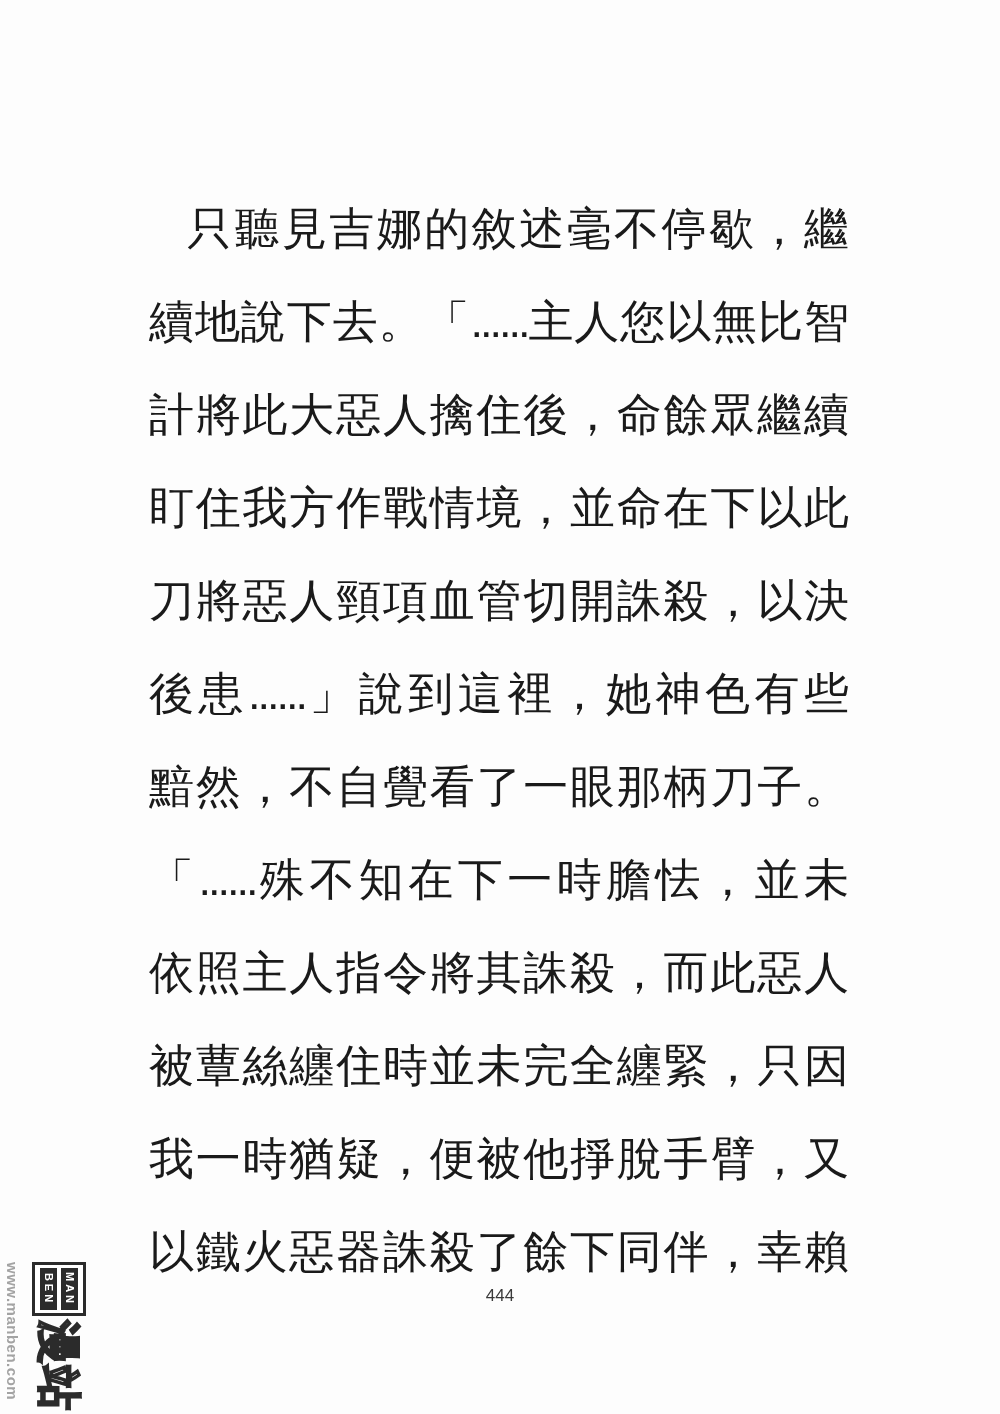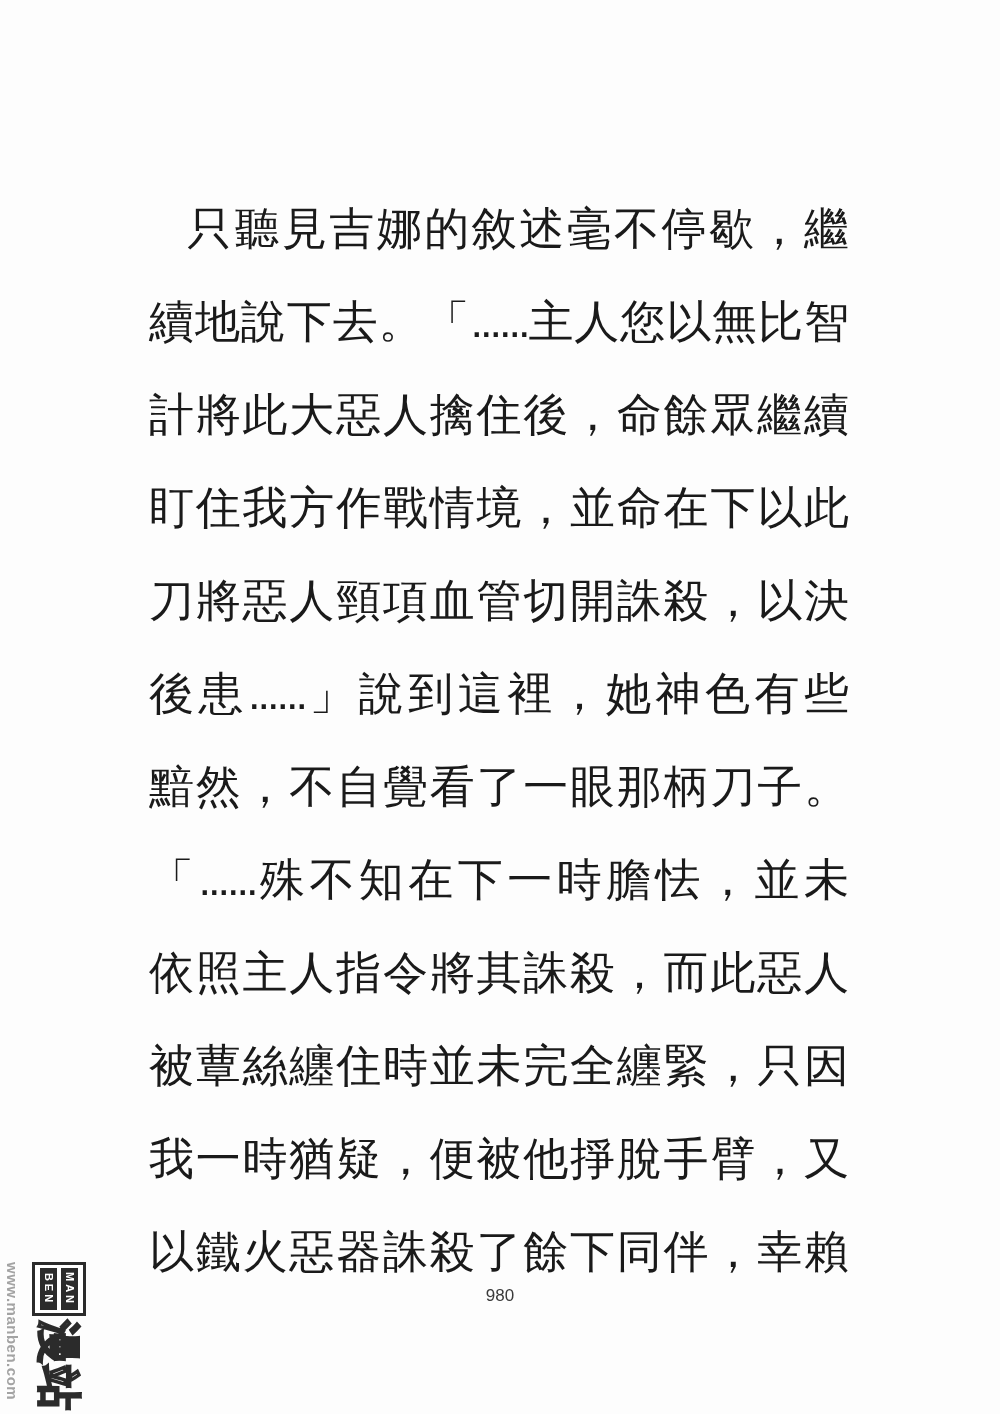--- a/index.html
+++ b/index.html
@@ -318,21 +318,21 @@
         <span class="tok">餘</span>
         <span class="tok">下</span>
         <span class="tok">同</span>
         <span class="tok">伴</span>
         <span class="tok">，</span>
         <span class="tok">幸</span>
         <span class="tok">賴</span>
       </div>
     </div>
 
-  <div class="page-number">980</div>
+  <div class="page-number">444</div>
 
   <div class="watermark">
     <div class="wm-row">
       <div class="wm-square">
         <div class="wm-bar">MAN</div>
         <div class="wm-bar">BEN</div>
       </div>
       <div class="wm-chars">漫站</div>
     </div>
     <div class="wm-url">www.manben.com</div>

